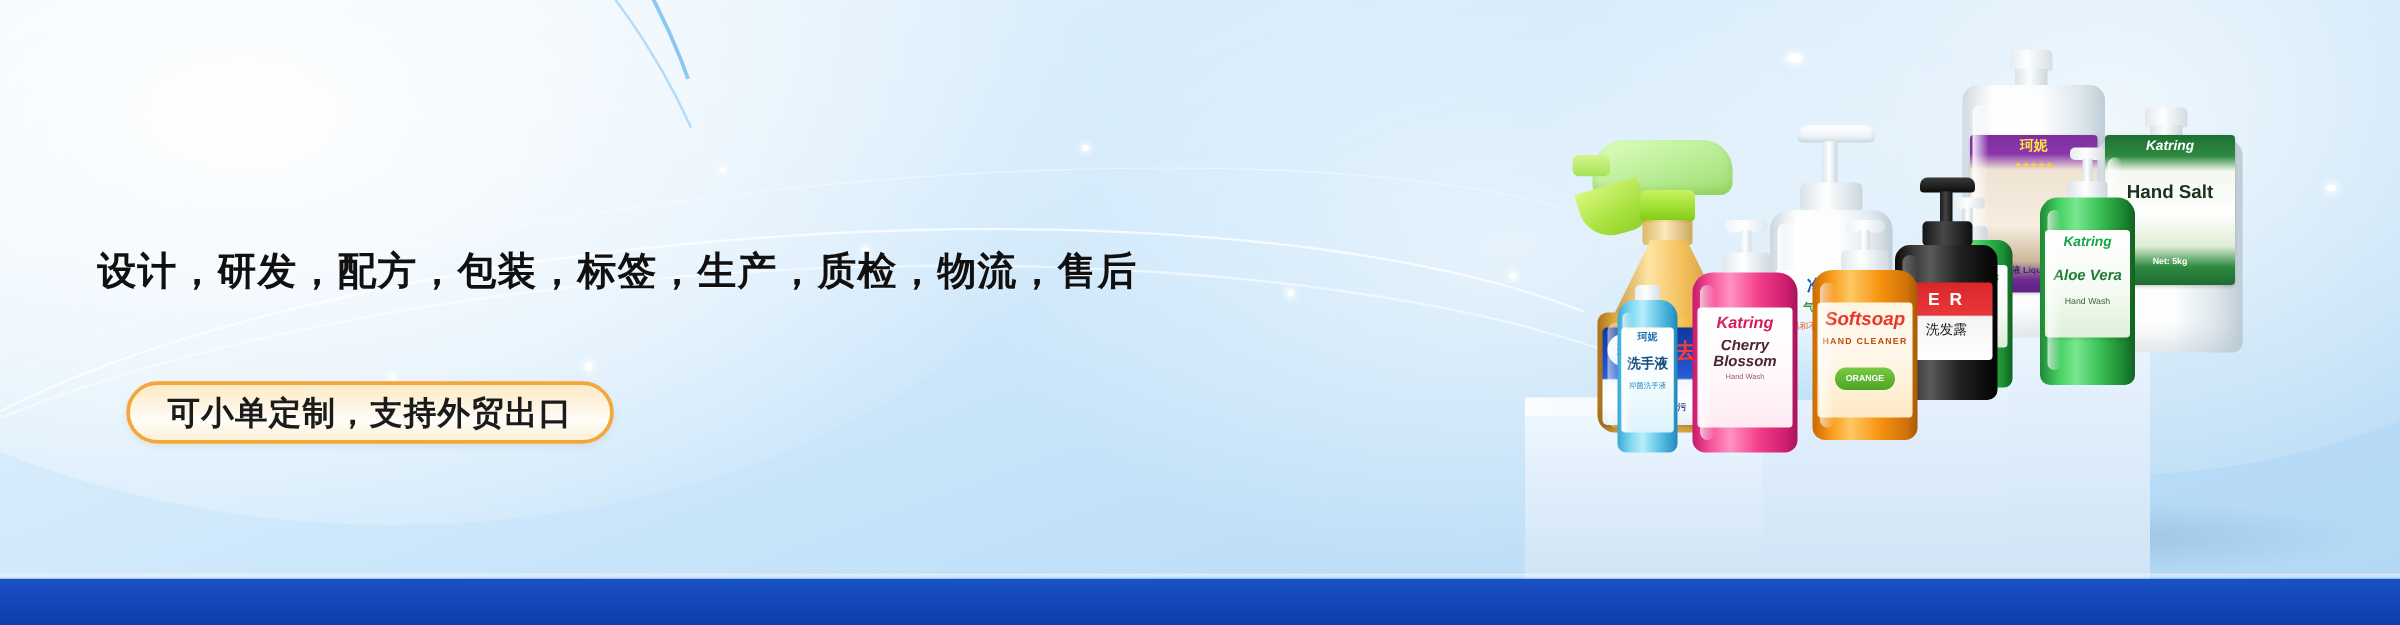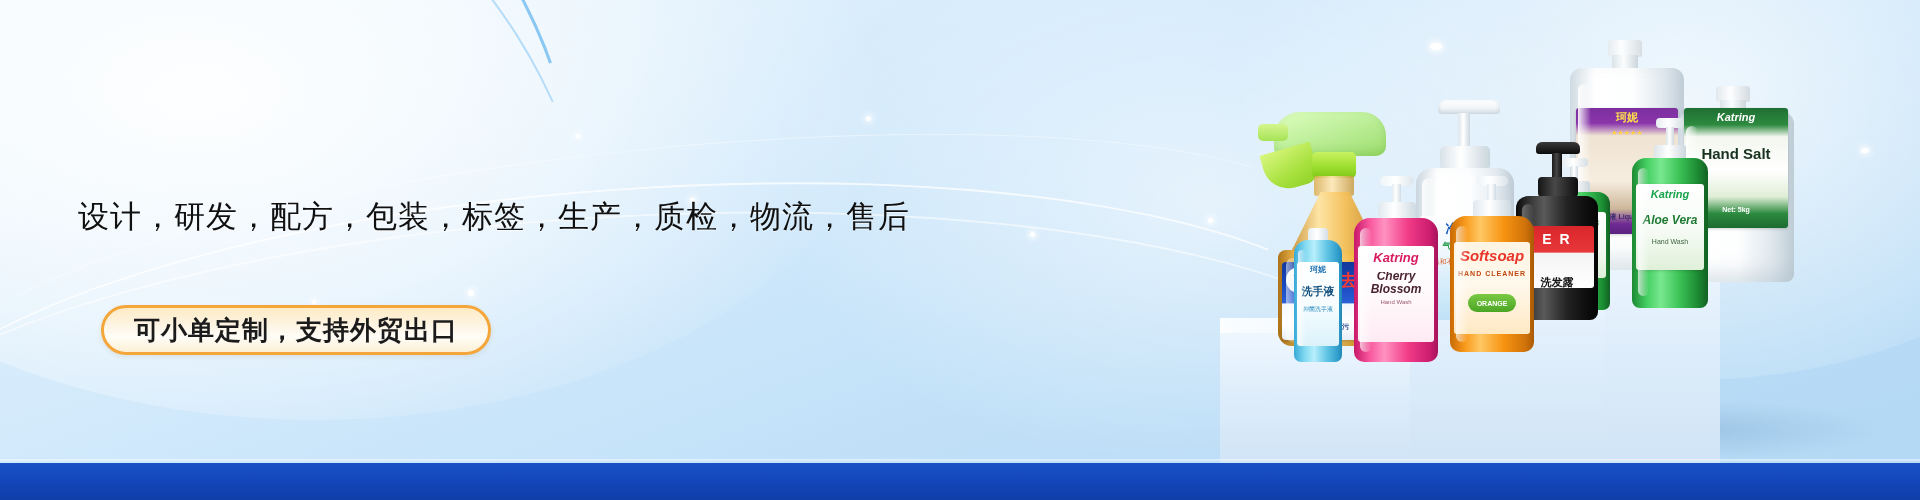--- a/index.html
+++ b/index.html
@@ -93,21 +93,21 @@
     font-family:"Liberation Sans","DejaVu Sans",sans-serif;
     background:linear-gradient(180deg,#3b8ae8 0%,#2f7fe4 22%,#1a5fd0 55%,#10349e 88%,#0d2b8c 100%);
     -webkit-background-clip:text;background-clip:text;
     color:transparent;-webkit-text-fill-color:transparent;
     filter:drop-shadow(2px 3px 0 rgba(255,255,255,.55));
   }
   .headline .gap{display:inline-block;width:34px;}
 
   .subtitle{
     position:absolute;left:78px;top:196px;
-    font-size:31px;font-weight:400;color:#101010;
+    font-size:31px;font-weight:700;color:#101010;
     letter-spacing:1px;white-space:nowrap;
     text-shadow:0 1px 0 rgba(255,255,255,.5);
   }
 
   .pill{
     position:absolute;left:101px;top:305px;
     height:50px;box-sizing:border-box;
     display:flex;align-items:center;justify-content:center;
     padding:0 30px;
     border:3px solid #f4a63a;
@@ -285,21 +285,21 @@
       <div style="position:absolute;left:12px;top:78px;width:14px;height:130px;background:linear-gradient(90deg,rgba(255,255,255,.9),rgba(255,255,255,0));border-radius:7px;"></div>
     </div>
 
     <div class="bottle" style="left:354px;top:142px;width:86px;height:225px;">
       <div style="position:absolute;left:22px;top:0;width:44px;height:12px;border-radius:6px 6px 3px 3px;background:linear-gradient(180deg,#3a3a3a,#0c0c0c);"></div>
       <div style="position:absolute;left:38px;top:11px;width:10px;height:26px;background:linear-gradient(90deg,#1a1a1a,#454545 45%,#101010);"></div>
       <div style="position:absolute;left:24px;top:35px;width:40px;height:20px;border-radius:4px;background:linear-gradient(90deg,#151515,#484848 42%,#0d0d0d);"></div>
       <div style="position:absolute;left:2px;top:54px;width:82px;height:124px;border-radius:12px 12px 8px 8px;background:linear-gradient(90deg,#0a0a0a 0%,#3d3d3d 20%,#5a5a5a 34%,#232323 62%,#0c0c0c 88%,#050505 100%);"></div>
       <div style="position:absolute;left:6px;top:84px;width:74px;height:62px;border-radius:3px;background:linear-gradient(180deg,#d9262a 0%,#e8373a 42%,#f4f4f4 44%,#ffffff 100%);">
         <div class="lbl" style="left:0;top:2px;width:74px;height:22px;color:#ffffff;font-size:14px;font-weight:700;letter-spacing:2px;">E R</div>
-        <div class="lbl" style="left:0;top:48px;width:74px;height:18px;color:#181818;font-size:11px;font-weight:700;">洗发露</div>
+        <div class="lbl" style="left:0;top:30px;width:74px;height:18px;color:#181818;font-size:11px;font-weight:400;">洗发露</div>
       </div>
       <div style="position:absolute;left:8px;top:62px;width:12px;height:108px;background:linear-gradient(90deg,rgba(255,255,255,.35),rgba(255,255,255,0));border-radius:6px;"></div>
     </div>
 
     <div class="bottle" style="left:128px;top:228px;width:60px;height:134px;">
       <div style="position:absolute;left:20px;top:0;width:20px;height:14px;border-radius:4px 4px 2px 2px;background:linear-gradient(90deg,#e7eef3,#ffffff 45%,#d5dee5);"></div>
       <div style="position:absolute;left:6px;top:12px;width:48px;height:122px;border-radius:14px 14px 7px 7px;background:linear-gradient(90deg,#38a9d6 0%,#7fd8f0 22%,#b7eefb 42%,#63c6e6 68%,#2f9ccb 92%,#2287b5 100%);"></div>
       <div style="position:absolute;left:9px;top:34px;width:42px;height:84px;border-radius:3px;background:linear-gradient(180deg,#ffffff 0%,#f6fdff 50%,#dbf2fb 100%);">
         <div class="lbl" style="left:0;top:2px;width:42px;height:12px;color:#1b6fb0;font-size:8px;font-weight:700;">珂妮</div>
         <div class="lbl" style="left:0;top:22px;width:42px;height:16px;color:#16527f;font-size:11px;font-weight:700;">洗手液</div>

